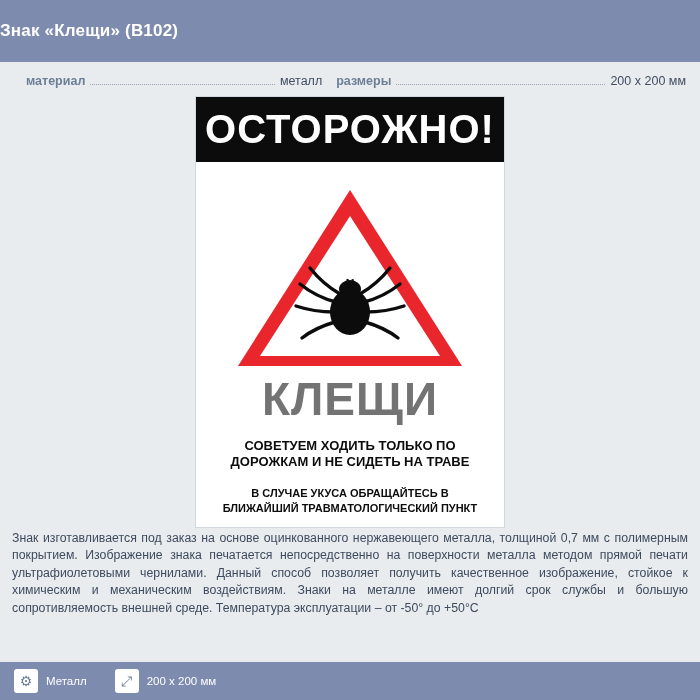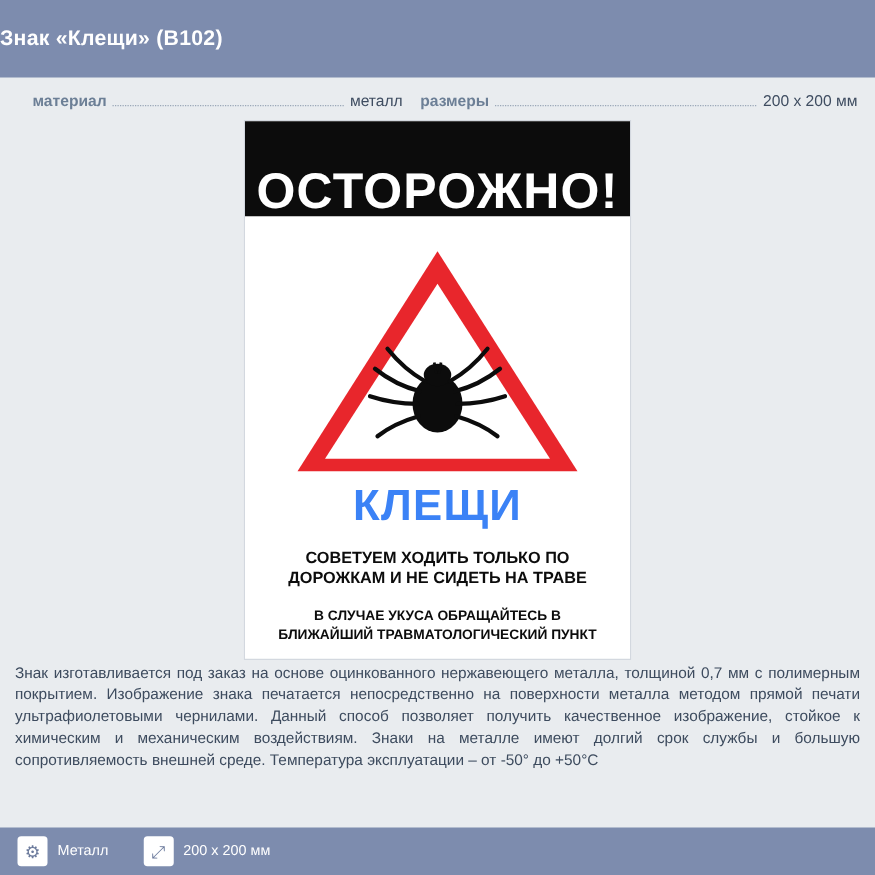--- a/index.html
+++ b/index.html
@@ -61,21 +61,21 @@
     border: 1px solid #d3d8df;
     display: flex;
     flex-direction: column;
     align-items: center;
   }
   .sign-band {
     width: 100%;
     height: 76px;
     background: #0c0c0c;
     display: flex;
-    align-items: flex-end;
+    align-items: center;
     justify-content: center;
   }
   .sign-band-text {
     color: #ffffff;
     font-size: 40px;
     font-weight: bold;
     letter-spacing: 1px;
     line-height: 1;
   }
   .sign-body {
@@ -87,24 +87,24 @@
     align-items: center;
   }
   .triangle-box {
     width: 232px;
     height: 184px;
     position: relative;
     margin-top: 14px;
   }
   .triangle-box svg { display: block; }
   .sign-main-word {
-    font-size: 35px;
+    font-size: 46px;
     font-weight: bold;
     letter-spacing: 1px;
-    color: #3b82f6;
+    color: #737373;
     line-height: 1;
     margin-top: 6px;
   }
   .sign-sub {
     margin-top: 16px;
     text-align: center;
     font-size: 13px;
     font-weight: bold;
     color: #0c0c0c;
     line-height: 1.25;

